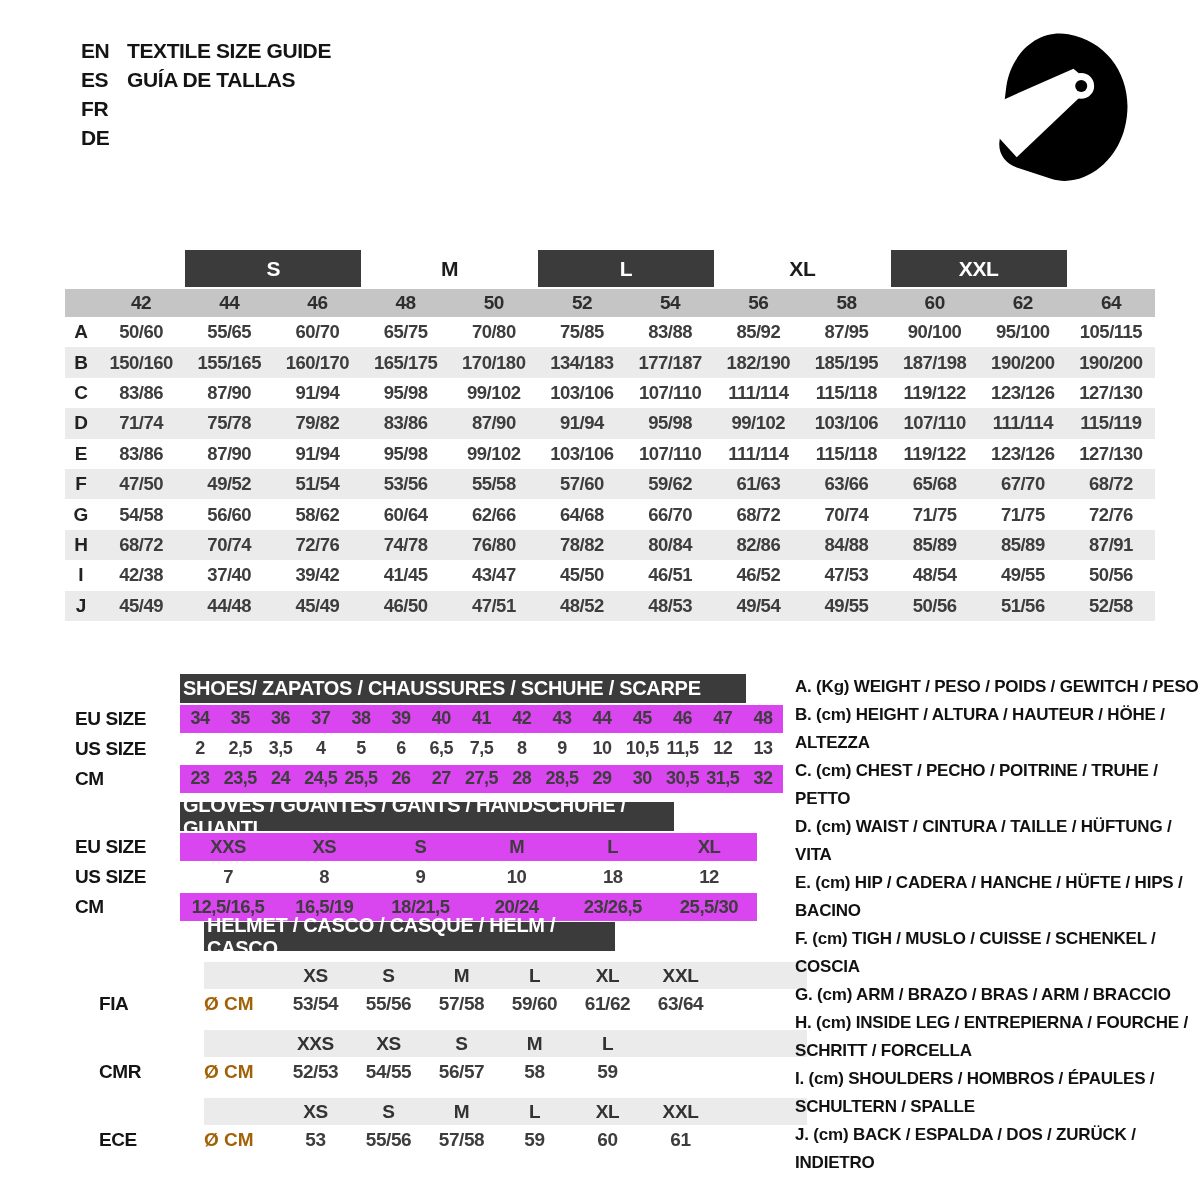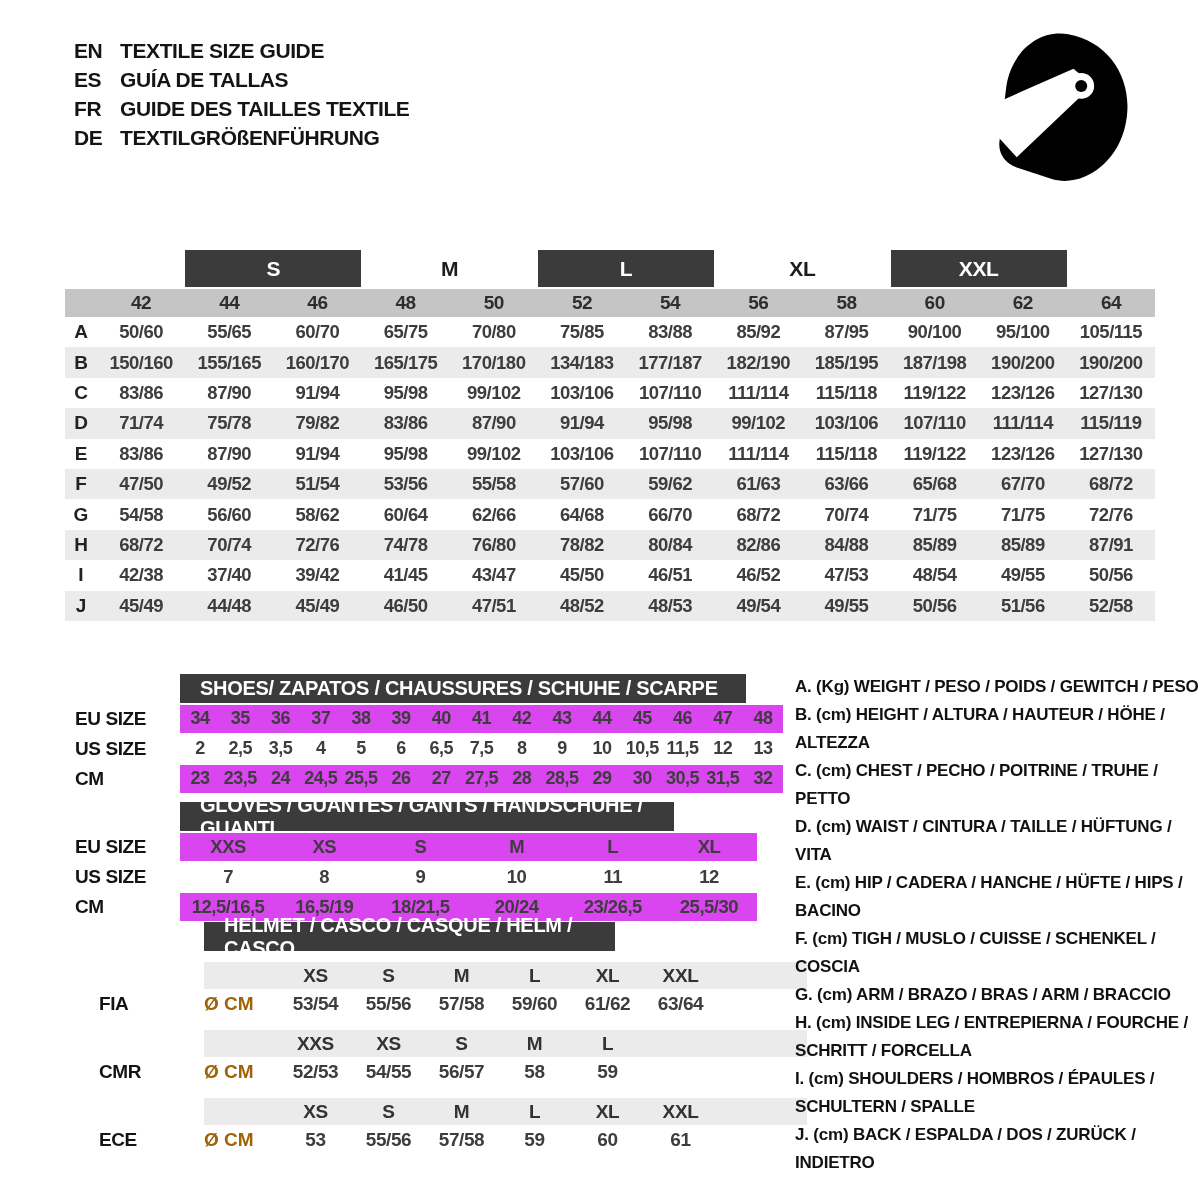--- a/index.html
+++ b/index.html
@@ -1,20 +1,20 @@
 <!DOCTYPE html>
 <html><head>
 <meta charset="utf-8">
 <style>
   html,body{margin:0;padding:0;background:#fff;}
   .page{position:relative;width:1200px;height:1200px;background:#ffffff;overflow:hidden;
         font-family:"Liberation Sans",sans-serif;color:#1c1c1c;}
 
   
-  .lang-block{position:absolute;left:74px;top:36px;}
+  .lang-block{position:absolute;left:81px;top:36px;}
   .lang-row{display:flex;height:29px;align-items:center;font-weight:bold;font-size:21px;
             letter-spacing:-0.4px;color:#141414;}
   .lang-code{width:46px;flex:none;}
 
   
   .brand{position:absolute;left:972px;top:24px;width:172px;height:172px;}
 
   
   .main{position:absolute;left:65px;top:249px;width:1090px;}
   .group-row{position:relative;height:40px;}
@@ -27,21 +27,21 @@
   .data-row{display:flex;height:30.4px;align-items:center;}
   .data-row.striped{background:#ebebeb;}
   .data-row .cell{font-size:18.5px;color:#3d3d3d;}
 
   
   .sub{position:absolute;left:75px;width:720px;}
   .shoes{top:674px;}
   .gloves{top:802px;}
   .helmet{top:922px;margin-left:24px;}
   .sub-bar{margin-left:105px;height:29px;background:#3b3b3b;color:#ffffff;display:flex;align-items:center;
-           padding-left:20px;font-weight:bold;font-size:20px;letter-spacing:-0.3px;box-sizing:border-box;}
+           padding-left:3px;font-weight:bold;font-size:20px;letter-spacing:-0.3px;box-sizing:border-box;}
   .shoes .sub-bar{width:566px;}
   .gloves .sub-bar{width:494px;}
   .helmet .sub-bar{width:411px;}
   .strip-row{display:flex;height:29px;align-items:center;margin-top:1px;}
   .strip-label{width:105px;flex:none;font-weight:bold;font-size:19px;color:#141414;letter-spacing:-0.4px;}
   .strip-vals{display:flex;height:28px;align-items:center;}
   .shoes .strip-vals{width:603px;}
   .gloves .strip-vals{width:577px;}
   .strip-row.striped .strip-vals{background:#d946ef;}
   .vcell{flex:1;text-align:center;font-weight:bold;color:#3d3d3d;letter-spacing:-0.5px;}
@@ -70,25 +70,23 @@
       <div class="lang-row">
         <span class="lang-code">EN</span>
         <span class="lang-title">TEXTILE SIZE GUIDE</span>
       </div>
       <div class="lang-row">
         <span class="lang-code">ES</span>
         <span class="lang-title">GUÍA DE TALLAS</span>
       </div>
       <div class="lang-row">
         <span class="lang-code">FR</span>
-        <span class="lang-title">GUIDE DES TAILLES TEXTILE</span>
       </div>
       <div class="lang-row">
         <span class="lang-code">DE</span>
-        <span class="lang-title">TEXTILGRÖßENFÜHRUNG</span>
       </div>
     </div>
 
   <div class="brand">
     <svg viewBox="0 0 200 200" width="172" height="172" aria-hidden="true">
       <path fill="#000000" d="M112 12 C158 20 186 62 180 108 C176 140 158 166 130 178
                C118 183 104 184 92 180 L52 167 C38 162 30 150 32 136 L40 72
                C46 34 76 6 112 12 Z"></path>
       <polygon fill="#ffffff" points="32,90 118,52 131,63 133,78 52,155 31,132"></polygon>
       <circle cx="127" cy="72" r="15" fill="#ffffff"></circle>
@@ -353,21 +351,21 @@
             <div class="vcell">XL</div>
           </div>
         </div>
         <div class="strip-row">
           <div class="strip-label">US SIZE</div>
           <div class="strip-vals">
             <div class="vcell">7</div>
             <div class="vcell">8</div>
             <div class="vcell">9</div>
             <div class="vcell">10</div>
-            <div class="vcell">11</div>
+            <div class="vcell">18</div>
             <div class="vcell">12</div>
           </div>
         </div>
         <div class="strip-row striped">
           <div class="strip-label">CM</div>
           <div class="strip-vals">
             <div class="vcell">12,5/16,5</div>
             <div class="vcell">16,5/19</div>
             <div class="vcell">18/21,5</div>
             <div class="vcell">20/24</div>

